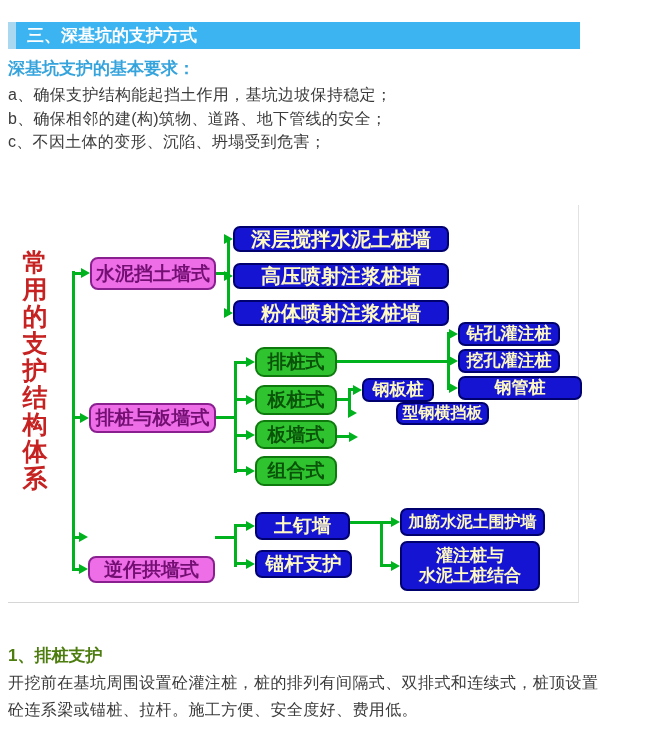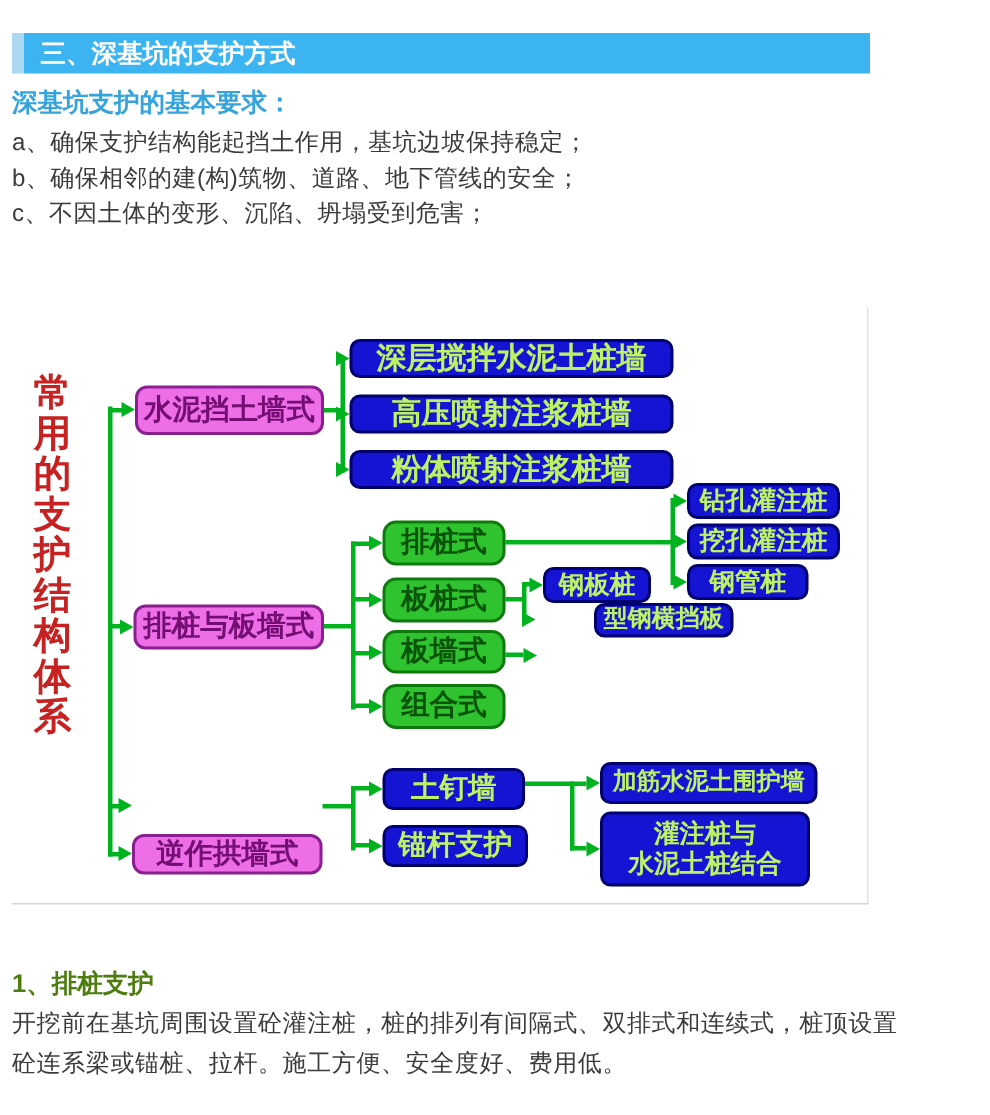--- a/index.html
+++ b/index.html
@@ -22,36 +22,36 @@
   
   .diagram { position:absolute; left:8px; top:205px; width:570px; height:397px; background:#ffffff;
              border-right:1px solid #e2e2e2; border-bottom:1px solid #d6d6d6; }
   .root-title { position:absolute; left:12px; top:44px; width:30px; font-size:25px; font-weight:bold;
                 color:#C62222; line-height:27px; word-break:break-all; text-align:center; }
 
   .node { position:absolute; display:flex; align-items:center; justify-content:center; text-align:center;
           font-weight:bold; white-space:pre-line; box-sizing:border-box; line-height:1.15; }
   .pink  { background:#EE6EE8; border:2px solid #8A2090; color:#730F73; border-radius:8px;  font-size:19px; }
   .green { background:#2FC42F; border:2px solid #0E7A0E; color:#0A540A; border-radius:9px;  font-size:19px; }
-  .blue  { background:#1414D2; border:2px solid #00006E; color:#bef264; border-radius:7px;  font-size:18px; }
+  .blue  { background:#1414D2; border:2px solid #00006E; color:#fef9c3; border-radius:7px;  font-size:18px; }
 
   #n-shuini   { left:82px;  top:52px;  width:126px; height:33px; }
   #n-paiban   { left:81px;  top:198px; width:127px; height:30px; }
   #n-bianpo   { left:80px;  top:319px; width:127px; height:27px; }
   #n-nizuo    { left:80px;  top:351px; width:127px; height:27px; }
   #n-shenceng { left:225px; top:21px;  width:216px; height:26px; font-size:20px; }
   #n-gaoya    { left:225px; top:58px;  width:216px; height:26px; font-size:20px; }
   #n-fenti    { left:225px; top:95px;  width:216px; height:26px; font-size:20px; }
   #n-paizhuang{ left:247px; top:142px; width:82px;  height:30px; }
   #n-banzhuang{ left:247px; top:180px; width:82px;  height:30px; }
   #n-banqiang { left:247px; top:215px; width:82px;  height:29px; }
   #n-zuhe     { left:247px; top:251px; width:82px;  height:30px; }
   #n-zuankong { left:450px; top:117px; width:102px; height:24px; font-size:17px; }
   #n-wakong   { left:450px; top:144px; width:102px; height:24px; font-size:17px; }
-  #n-gangguan { left:450px; top:171px; width:81px; height:24px; font-size:17px; }
+  #n-gangguan { left:450px; top:171px; width:124px; height:24px; font-size:17px; }
   #n-gangban  { left:354px; top:173px; width:72px;  height:24px; font-size:17px; }
   #n-xinggang { left:349px; top:197px; width:93px;  height:23px; font-size:16px;margin-left:39px; }
   #n-xianjiao { left:350px; top:222px; width:118px; height:24px; font-size:16px; }
   #n-tuding   { left:247px; top:307px; width:95px;  height:28px; font-size:19px; }
   #n-maogan   { left:247px; top:345px; width:97px;  height:28px; font-size:19px; }
   #n-jiajin   { left:392px; top:303px; width:145px; height:28px; font-size:16px; }
   #n-guanzhu  { left:392px; top:336px; width:140px; height:50px; font-size:17px; }
 
   .hline { position:absolute; height:3px; background:#00B31E; }
   .vline { position:absolute; width:3px;  background:#00B31E; }

